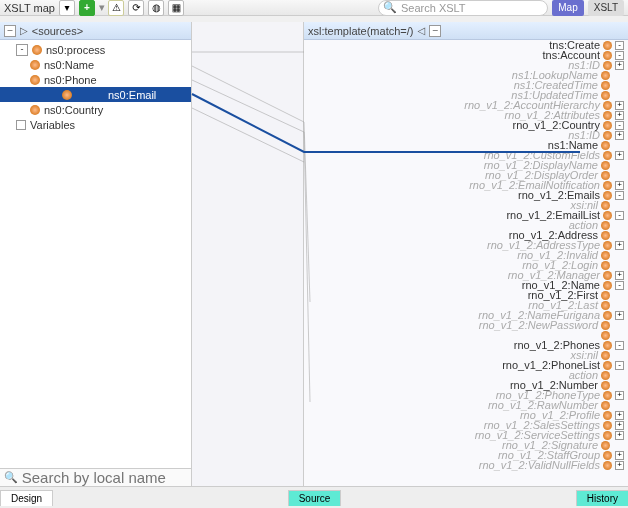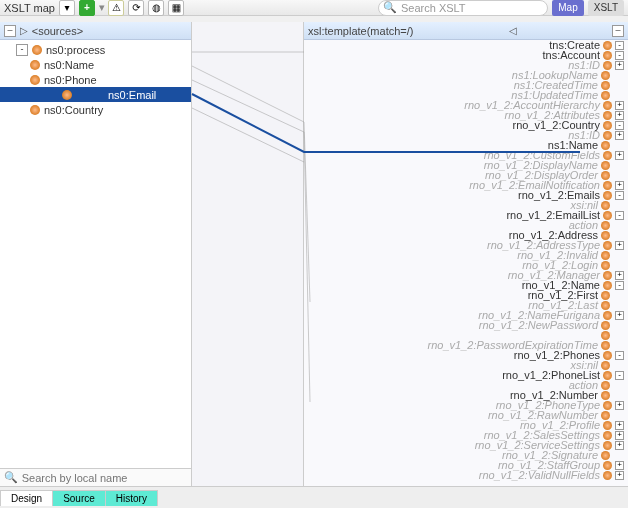--- a/index.html
+++ b/index.html
@@ -21,38 +21,38 @@
   .pane-header { height: 18px; background: linear-gradient(#e4f0ff,#cfe0f5); border-bottom: 1px solid #b8c8e0; display: flex; align-items: center; padding: 0 4px; gap: 4px; color: #444; }
   .tog { width: 12px; height: 12px; border: 1px solid #999; background: #fff; display: inline-flex; align-items: center; justify-content: center; font-size: 9px; line-height: 1; }
   .arrow { font-size: 10px; color: #555; }
   .tree { flex: 1; overflow: auto; padding: 2px 0; }
   .tree-row { height: 15px; display: flex; align-items: center; padding-left: 4px; gap: 4px; color: #333; cursor: pointer; }
   .tree-row.sel { background: #1a4fa0; color: #fff; gap: 36px; }
   .tree-row .indent { display: inline-block; }
   .bullet { width: 10px; height: 10px; border-radius: 50%; background: radial-gradient(#fb8,#c60); display: inline-block; }
   .doc-ico { width: 10px; height: 10px; border: 1px solid #999; background: #fff; display: inline-block; }
   .search-bottom { height: 18px; border-top: 1px solid #ccc; display: flex; align-items: center; padding: 0 4px; gap: 4px; color: #999; background: #fafafa; }
-  .search-bottom input { border: none; outline: none; flex: 1; font-size: 11px; color: #999; background: transparent; }
+  .search-bottom input { border: none; outline: none; flex: 1; font-size: 15px; color: #999; background: transparent; }
 
   .middle-pane { width: 112px; background: #f4f4f8; border-right: 1px solid #ccc; position: relative; background-image: radial-gradient(#d8d8df 0.5px, transparent 0.5px); background-size: 4px 4px; }
 
   .right-pane { flex: 1; background: #f9f9fc; position: relative; overflow: hidden; }
-  .right-pane .pane-header { justify-content: space-between; }
+  .right-pane .pane-header { justify-content: flex-start; }
   .right-scroll { position: absolute; top: 18px; bottom: 0; left: 0; right: 0; overflow: hidden; }
   .row { height: 10px; display: flex; align-items: center; justify-content: flex-end; padding-right: 4px; gap: 3px; font-size: 10px; line-height: 10px; }
   .row .lbl { color: #333; }
   .row.muted .lbl { color: #aaa; font-style: italic; }
   .row .node { width: 9px; height: 9px; background: radial-gradient(#fb8,#c60); border-radius: 50%; }
   .row .tgl { width: 9px; height: 9px; border: 1px solid #999; background: #fff; font-size: 8px; display: inline-flex; align-items: center; justify-content: center; }
 
   svg.wires { position: absolute; top: 22px; left: 0; pointer-events: none; }
   .wire { stroke: #999; stroke-width: 0.5; fill: none; }
   .wire.bold { stroke: #1a4fa0; stroke-width: 2; }
 
-  .footer { position: absolute; bottom: 0; left: 0; right: 0; height: 22px; background: #eee; border-top: 1px solid #ccc; display: flex; align-items: center; }
+  .footer { position: absolute; bottom: 0; left: 0; right: 0; height: 22px; background: #eee; border-top: 1px solid #ccc; display: flex; align-items: center; justify-content: space-between; }
   .ftab { padding: 2px 10px; border: 1px solid #ccc; border-bottom: none; background: #5eead4; margin-right: -1px; font-size: 10px; cursor: pointer; }
   .ftab.active { background: #fff; }
 </style>
 </head>
 <body>
 
 <div class="topbar">
   <span class="title">XSLT map</span>
   <span class="tbtn">▾</span>
   <span class="tbtn green">+</span>
@@ -97,20 +97,25 @@
         <div class="tree-row sel">
           <span class="indent" style="width: 22px;"></span>
           <span class="bullet"></span>
           <span>ns0:Email</span>
         </div>
         <div class="tree-row">
           <span class="indent" style="width: 22px;"></span>
           <span class="bullet"></span>
           <span>ns0:Country</span>
         </div>
+        <div class="tree-row">
+          <span class="indent" style="width: 8px;"></span>
+          <span class="doc-ico"></span>
+          <span>Variables</span>
+        </div>
       </div>
     <div class="search-bottom">
       <span>🔍</span>
       <input placeholder="Search by local name" style="">
     </div>
   </div>
 
   <div class="middle-pane"></div>
 
   <div class="right-pane">
@@ -262,25 +267,20 @@
         </div>
         <div class="row muted">
           <span class="lbl">rno_v1_2:NewPassword</span>
           <span class="node"></span>
           <span style="width: 11px; display: inline-block;"></span>
         </div>
         <div class="row muted">
           <span class="node"></span>
           <span style="width: 11px; display: inline-block;"></span>
         </div>
-        <div class="row muted">
-          <span class="lbl">rno_v1_2:PasswordExpirationTime</span>
-          <span class="node"></span>
-          <span style="width: 11px; display: inline-block;"></span>
-        </div>
         <div class="row">
           <span class="lbl">rno_v1_2:Phones</span>
           <span class="node"></span>
           <span class="tgl">-</span>
         </div>
         <div class="row muted">
           <span class="lbl">xsi:nil</span>
           <span class="node"></span>
           <span style="width: 11px; display: inline-block;"></span>
         </div>

